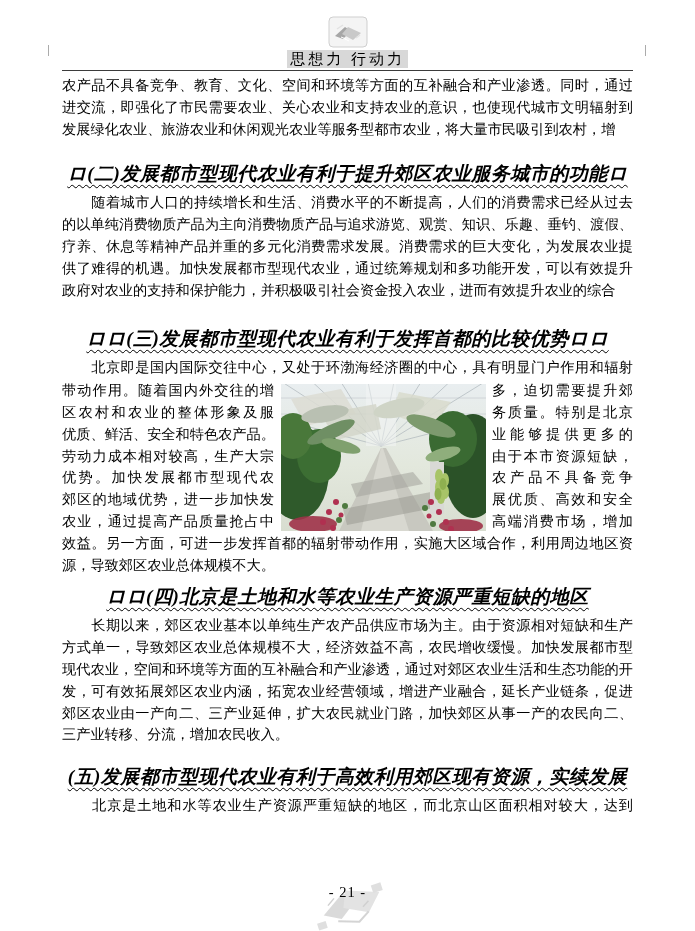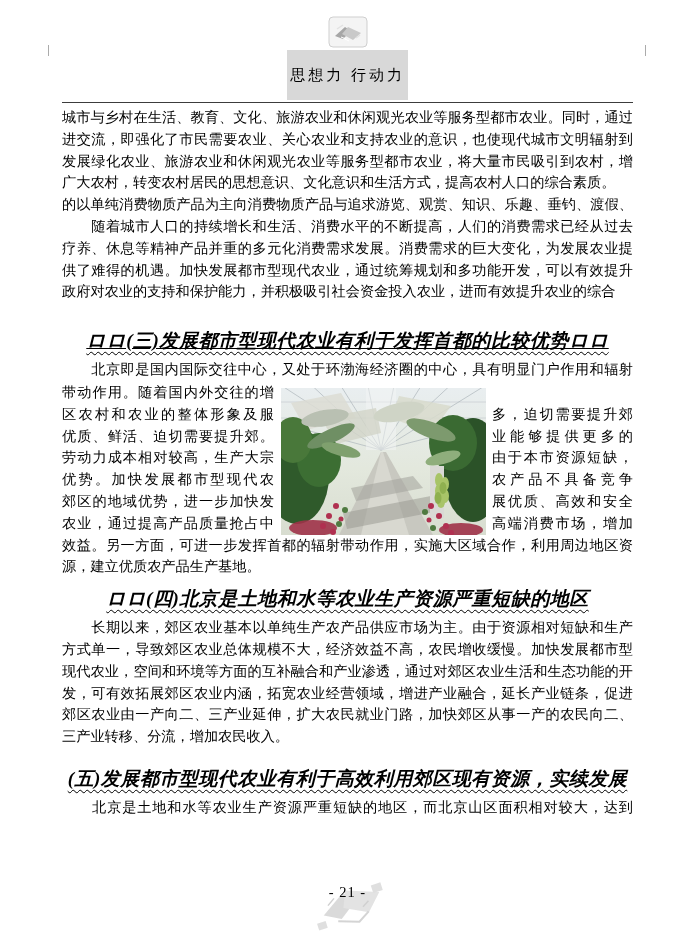--- a/index.html
+++ b/index.html
@@ -6,36 +6,36 @@
   .page{position:relative;width:695px;height:931px;background:#ffffff;overflow:hidden;
         font-family:"Liberation Serif","DejaVu Serif",serif;color:#000;}
   .cropmark{position:absolute;width:1px;height:11px;background:#ababab;}
   .cropmark.left{left:48px;top:45px;}
   .cropmark.right{left:645px;top:45px;}
   .content{position:absolute;left:62px;top:0;width:571px;}
   
   .logo-wrap{text-align:center;margin-top:16px;height:33px;}
   .htitle-wrap{text-align:center;margin-top:1px;}
   .htitle{display:inline-block;background:#d8d8d8;font-size:15px;line-height:18px;
-          padding:16px 3px;letter-spacing:3px;}
+          padding:0 3px;letter-spacing:3px;}
   .hrule{border-bottom:1.5px solid #3c3c3c;margin-top:2px;}
   
   .plines{font-size:14.2px;line-height:21.8px;}
   .pline{text-align:justify;text-align-last:justify;height:21.8px;overflow:hidden;white-space:nowrap;}
   [data-lastline="left"] .pline:last-child{text-align-last:left;}
   .para{margin:0;}
   .intro{margin-top:4px;}
   
   .shead{text-align:center;font-weight:bold;font-style:italic;font-size:19px;line-height:24px;
          white-space:nowrap;margin:22px 0 6px 0;}
   .shead span{text-decoration:underline;text-decoration-style:wavy;text-decoration-thickness:1px;
               text-underline-offset:4px;letter-spacing:0.5px;}
-  .mt-26{margin-top:26px;text-decoration:underline;} .mt-9{margin-top:9px;} .mt-19{margin-top:19px;}
-  
-  .wraprow{display:flex;justify-content:space-between;align-items:flex-end;margin-top:1px;}
+  .mt-26{margin-top:26px;} .mt-9{margin-top:9px;} .mt-19{margin-top:19px;}
+  
+  .wraprow{display:flex;justify-content:space-between;align-items:center;margin-top:1px;}
   .col-left{width:212px;} .col-right{width:141px;}
   .photo{width:205px;height:147px;margin-top:3px;flex:0 0 auto;}
   .photo svg{display:block;width:205px;height:147px;}
   
   .footer{position:absolute;left:0;top:872px;width:695px;height:59px;}
   .watermark{position:absolute;left:303px;top:2px;width:98px;height:57px;}
   .pagenum{position:absolute;left:0;top:12px;width:695px;text-align:center;
            font-size:14.5px;letter-spacing:1px;}
 </style>
 </head>
@@ -57,46 +57,48 @@
           <path d="M9 13 l6 -4 M28 22 l4 -3" stroke="#e2e2e2" stroke-width="1.5" fill="none"></path>
         </svg>
       </div>
       <div class="htitle-wrap">
         <span class="htitle">思想力 行动力</span>
       </div>
       <div class="hrule"></div>
     </div>
 
     <div class="para plines intro" data-lastline="left">
-        <div class="pline">城市与乡村在生活、教育、文化、旅游农业和休闲观光农业等服务型都市农业。同时，通过</div>
+        <div class="pline">农产品不具备竞争、教育、文化、空间和环境等方面的互补融合和产业渗透。同时，通过</div>
         <div class="pline">进交流，即强化了市民需要农业、关心农业和支持农业的意识，也使现代城市文明辐射到</div>
         <div class="pline">发展绿化农业、旅游农业和休闲观光农业等服务型都市农业，将大量市民吸引到农村，增</div>
-        <div class="pline">广大农村，转变农村居民的思想意识、文化意识和生活方式，提高农村人口的综合素质。</div>
-      </div>
-
+      </div>
+
+    <div class="shead">
+      <span>ロ(二)发展都市型现代农业有利于提升郊区农业服务城市的功能ロ</span>
+    </div>
     <div class="para plines" data-lastline="left">
+        <div class="pline">　　随着城市人口的持续增长和生活、消费水平的不断提高，人们的消费需求已经从过去</div>
         <div class="pline">的以单纯消费物质产品为主向消费物质产品与追求游览、观赏、知识、乐趣、垂钓、渡假、</div>
-        <div class="pline">　　随着城市人口的持续增长和生活、消费水平的不断提高，人们的消费需求已经从过去</div>
         <div class="pline">疗养、休息等精神产品并重的多元化消费需求发展。消费需求的巨大变化，为发展农业提</div>
         <div class="pline">供了难得的机遇。加快发展都市型现代农业，通过统筹规划和多功能开发，可以有效提升</div>
         <div class="pline">政府对农业的支持和保护能力，并积极吸引社会资金投入农业，进而有效提升农业的综合</div>
       </div>
 
     <div class="shead mt-26">
       <span>ロロ(三)发展都市型现代农业有利于发挥首都的比较优势ロロ</span>
     </div>
     <div class="para plines">
         <div class="pline">　　北京即是国内国际交往中心，又处于环渤海经济圈的中心，具有明显门户作用和辐射</div>
       </div>
 
     <div class="wraprow">
       <div class="col-left plines">
           <div class="pline">带动作用。随着国内外交往的增</div>
           <div class="pline">区农村和农业的整体形象及服</div>
-          <div class="pline">优质、鲜活、迫切需要提升郊。</div>
+          <div class="pline">优质、鲜活、安全和特色农产品。</div>
           <div class="pline">劳动力成本相对较高，生产大宗</div>
           <div class="pline">优势。加快发展都市型现代农</div>
           <div class="pline">郊区的地域优势，进一步加快发</div>
           <div class="pline">农业，通过提高产品质量抢占中</div>
         </div>
 
       <div class="photo">
         <svg viewBox="0 0 205 147" preserveAspectRatio="none">
           <defs>
             <linearGradient id="sky" x1="0" y1="0" x2="0" y2="1">
@@ -176,31 +178,32 @@
             <circle cx="64" cy="122" r="3"></circle>
               <circle cx="58" cy="136" r="3"></circle>
             <circle cx="144" cy="124" r="3"></circle>
               <circle cx="152" cy="140" r="3"></circle>
           </g>
         </svg>
       </div>
 
       <div class="col-right plines">
           <div class="pline">多，迫切需要提升郊</div>
+          <div class="pline">务质量。特别是北京</div>
           <div class="pline">业能够提供更多的</div>
           <div class="pline">由于本市资源短缺，</div>
           <div class="pline">农产品不具备竞争</div>
           <div class="pline">展优质、高效和安全</div>
           <div class="pline">高端消费市场，增加</div>
         </div>
     </div>
 
     <div class="para plines" data-lastline="left">
         <div class="pline">效益。另一方面，可进一步发挥首都的辐射带动作用，实施大区域合作，利用周边地区资</div>
-        <div class="pline">源，建立优质农产品生产基地。</div>
+        <div class="pline">源，导致郊区农业总体规模不大。</div>
       </div>
 
     <div class="shead mt-9">
       <span>ロロ(四)北京是土地和水等农业生产资源严重短缺的地区</span>
     </div>
     <div class="para plines" data-lastline="left">
         <div class="pline">　　长期以来，郊区农业基本以单纯生产农产品供应市场为主。由于资源相对短缺和生产</div>
         <div class="pline">方式单一，导致郊区农业总体规模不大，经济效益不高，农民增收缓慢。加快发展都市型</div>
         <div class="pline">现代农业，空间和环境等方面的互补融合和产业渗透，通过对郊区农业生活和生态功能的开</div>
         <div class="pline">发，可有效拓展郊区农业内涵，拓宽农业经营领域，增进产业融合，延长产业链条，促进</div>

